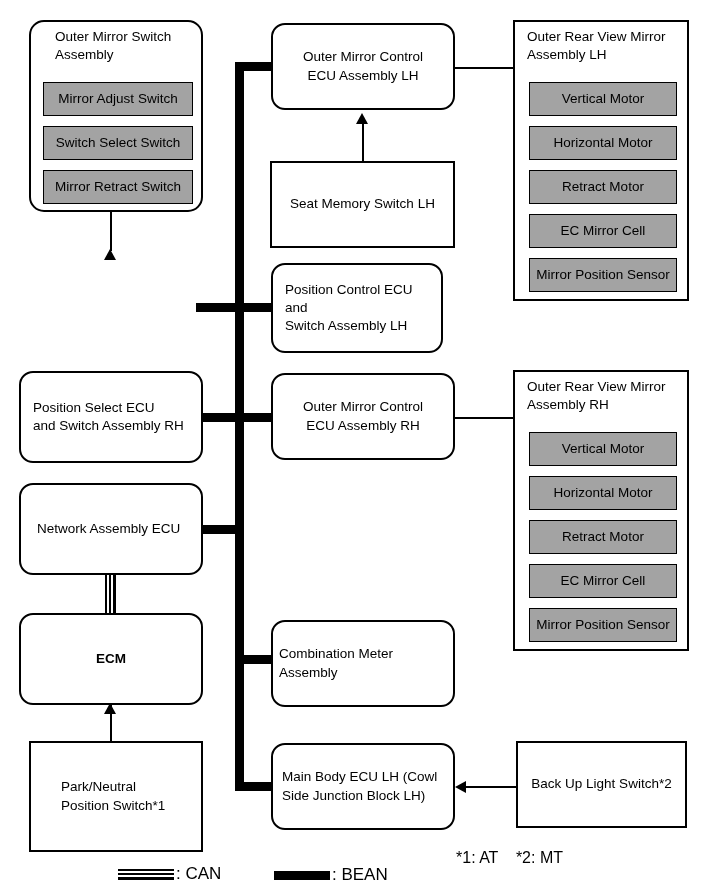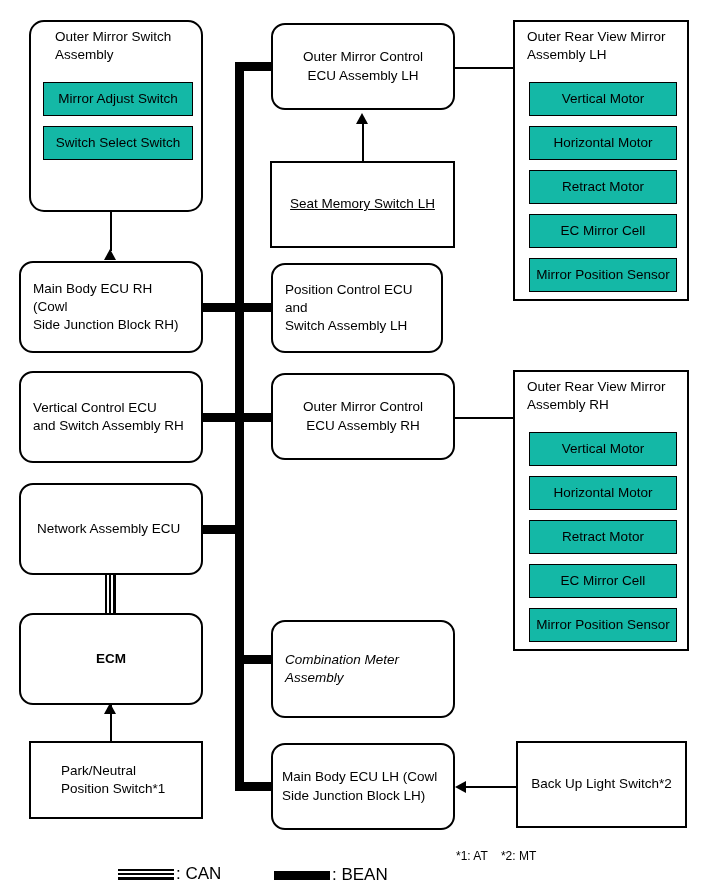--- a/index.html
+++ b/index.html
@@ -46,21 +46,21 @@
   .box.leftmid {
     display: flex;
     align-items: center;
     justify-content: flex-start;
     text-align: left;
     padding: 0 12px;
   }
   .sub-box {
     position: absolute;
     box-sizing: border-box;
-    background: #14b8a6;
+    background: #a3a3a3;
     border: 1.6px solid #000000;
     border-radius: 0;
     display: flex;
     align-items: center;
     justify-content: center;
     text-align: left;
     font-size: 13.5px;
     line-height: 1.3;
   }
   .container-title {
@@ -142,21 +142,21 @@
     width: 56px;
     height: 9px;
     background: #000000;
   }
   .legend-label {
     margin-left: 2px;
     white-space: pre;
   }
   .footnotes {
     position: absolute;
-    font-size: 12px;
+    font-size: 16px;
     white-space: pre;
   }
 </style>
 </head>
 <body>
 
 <div id="diagram">
 
   <div class="bean-v" style="left:235px; top:62px; height:729px;"></div>
 
@@ -172,74 +172,71 @@
 
   <div class="bean-h" style="left:235px; top:782px; width:45px;"></div>
 
   <div class="can-v" style="left:105px; top:572px; height:49px;"></div>
 
   <div class="box sq" style="left:29px; top:20px; width:174px; height:192px;border-radius:15px;">
     <div class="container-title" style="left:24px; top:6px; width:146px;">Outer Mirror Switch
 Assembly</div>
     <div class="sub-box" style="left:12px; top:60px; width:150px; height:34px;">Mirror Adjust Switch</div>
     <div class="sub-box" style="left:12px; top:104px; width:150px; height:34px;">Switch Select Switch</div>
+    <div class="sub-box" style="left:12px; top:148px; width:150px; height:34px;">Mirror Retract Switch</div>
   </div>
 
   <div class="line-v" style="left:110px; top:212px; height:39px;"></div>
   <div class="arrow-up" style="left:104px; top:249px;"></div>
 
-  <div class="box rounded leftmid" style="left:19px; top:261px; width:184px; height:92px; white-space:pre-line;">
-    <span>Main Body ECU RH (Cowl
-Side Junction Block RH)</span>
-  </div>
 
   <div class="box rounded leftmid" style="left:19px; top:371px; width:184px; height:92px; white-space:pre-line;">
-    <span>Vertical Control ECU
+    <span>Position Select ECU
 and Switch Assembly RH</span>
   </div>
 
   <div class="box rounded leftmid" style="left:19px; top:483px; width:184px; height:92px; white-space:pre-line; padding-left:16px;">
     <span>Network Assembly ECU</span>
   </div>
 
   <div class="box rounded center" style="left:19px; top:613px; width:184px; height:92px; white-space:pre-line;font-weight:bold;">
     <span>ECM</span>
   </div>
 
   <div class="line-v" style="left:110px; top:705px; height:36px;"></div>
   <div class="arrow-up" style="left:104px; top:703px;"></div>
 
-  <div class="box sq leftmid" style="left:29px; top:741px; width:174px; height:78px; white-space:pre-line; padding-left:30px;align-items:center;">
+  <div class="box sq leftmid" style="left:29px; top:741px; width:174px; height:111px; white-space:pre-line; padding-left:30px;align-items:center;">
     <span>Park/Neutral
 Position Switch*1</span>
   </div>
 
   <div class="box rounded center" style="left:271px; top:23px; width:184px; height:87px; white-space:pre-line;">
     <span>Outer Mirror Control
 ECU Assembly LH</span>
   </div>
 
   <div class="line-v" style="left:362px; top:120px; height:41px;"></div>
   <div class="arrow-up" style="left:356px; top:113px;"></div>
 
-  <div class="box sq center" style="left:270px; top:161px; width:185px; height:87px;text-decoration:underline;">
+  <div class="box sq center" style="left:270px; top:161px; width:185px; height:87px;">
     <span>Seat Memory Switch LH</span>
   </div>
 
   <div class="box rounded leftmid" style="left:271px; top:263px; width:172px; height:90px; white-space:pre-line;">
     <span>Position Control ECU and
 Switch Assembly LH</span>
   </div>
 
   <div class="box rounded center" style="left:271px; top:373px; width:184px; height:87px; white-space:pre-line;">
     <span>Outer Mirror Control
 ECU Assembly RH</span>
   </div>
 
-  <div class="box rounded leftmid" style="left:271px; top:620px; width:184px; height:98px; padding-left:12px;font-style:italic;">
+  <div class="box rounded leftmid" style="left:271px; top:620px; width:184px; height:87px; padding-left:6px;">
     <span>Combination Meter Assembly</span>
   </div>
 
   <div class="box rounded leftmid" style="left:271px; top:743px; width:184px; height:87px; white-space:pre-line; padding-left:9px;">
     <span>Main Body ECU LH (Cowl
 Side Junction Block LH)</span>
   </div>
 
   <div class="line-h" style="left:466px; top:786px; width:50px;"></div>
   <div class="arrow-left" style="left:455px; top:781px;"></div>

